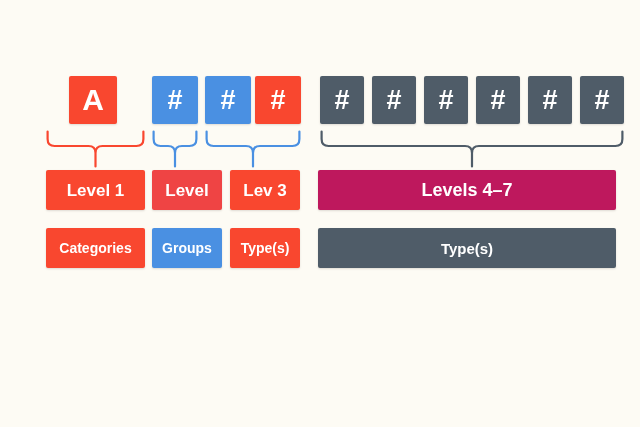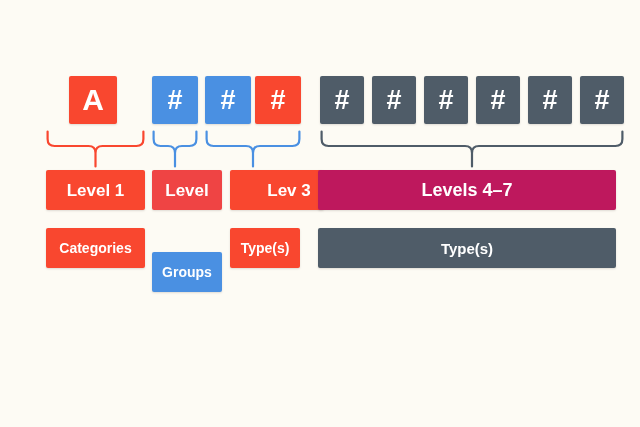--- a/index.html
+++ b/index.html
@@ -75,31 +75,31 @@
       <div class="bar desc" style="left: 46px; top: 228px; width: 99px; height: 40px; background: rgb(249, 71, 47);">Categories</div>
     </div>
     <div style="position: absolute; left: 0px; top: 0px; width: 640px; height: 427px;">
       <div class="tile glyph-h" style="left: 152px; top: 76px; width: 46px; height: 48px; background: rgb(74, 144, 226);">#</div>
       <div class="bracket" style="left: 152px; top: 130px; width: 46px; height: 38px;">
         <svg viewBox="0 0 46 38" preserveAspectRatio="none">
           <path d="M 1.6 1.6 L 1.6 9 Q 1.6 16 8.6 16 L 16 16 Q 23 16 23 23 L 23 36.4 M 23 23 Q 23 16 30 16 L 37.4 16 Q 44.4 16 44.4 9 L 44.4 1.6" fill="none" stroke="#4A90E2" stroke-width="2.2" stroke-linecap="round" stroke-linejoin="round"></path>
         </svg>
       </div>
       <div class="bar level" style="left: 152px; top: 170px; width: 70px; height: 40px; background: #ef4444;">Level</div>
-      <div class="bar desc" style="left: 152px; top: 228px; width: 70px; height: 40px; background: rgb(74, 144, 226); margin-top: 24px;">Groups</div>
+      <div class="bar desc" style="left: 152px; top: 228px; width: 70px; height: 40px; background: rgb(74, 144, 226);">Groups</div>
     </div>
     <div style="position: absolute; left: 0px; top: 0px; width: 640px; height: 427px;">
       <div class="tile glyph-h" style="left: 205px; top: 76px; width: 46px; height: 48px; background: rgb(74, 144, 226);">#</div>
       <div class="tile glyph-h" style="left: 255px; top: 76px; width: 46px; height: 48px; background: rgb(249, 71, 47);">#</div>
       <div class="bracket" style="left: 205px; top: 130px; width: 96px; height: 38px;">
         <svg viewBox="0 0 96 38" preserveAspectRatio="none">
           <path d="M 1.6 1.6 L 1.6 9 Q 1.6 16 8.6 16 L 41 16 Q 48 16 48 23 L 48 36.4 M 48 23 Q 48 16 55 16 L 87.4 16 Q 94.4 16 94.4 9 L 94.4 1.6" fill="none" stroke="#4A90E2" stroke-width="2.2" stroke-linecap="round" stroke-linejoin="round"></path>
         </svg>
       </div>
-      <div class="bar level" style="left: 230px; top: 170px; width: 70px; height: 40px; background: rgb(249, 71, 47); padding-left: 24px;">Lev 3</div>
+      <div class="bar level" style="left: 230px; top: 170px; width: 70px; height: 40px; background: rgb(249, 71, 47);">Lev 3</div>
       <div class="bar desc" style="left: 230px; top: 228px; width: 70px; height: 40px; background: rgb(249, 71, 47);">Type(s)</div>
     </div>
     <div style="position: absolute; left: 0px; top: 0px; width: 640px; height: 427px;">
       <div class="tile glyph-h" style="left: 320px; top: 76px; width: 44px; height: 48px; background: rgb(79, 92, 104);">#</div>
       <div class="tile glyph-h" style="left: 372px; top: 76px; width: 44px; height: 48px; background: rgb(79, 92, 104);">#</div>
       <div class="tile glyph-h" style="left: 424px; top: 76px; width: 44px; height: 48px; background: rgb(79, 92, 104);">#</div>
       <div class="tile glyph-h" style="left: 476px; top: 76px; width: 44px; height: 48px; background: rgb(79, 92, 104);">#</div>
       <div class="tile glyph-h" style="left: 528px; top: 76px; width: 44px; height: 48px; background: rgb(79, 92, 104);">#</div>
       <div class="tile glyph-h" style="left: 580px; top: 76px; width: 44px; height: 48px; background: rgb(79, 92, 104);">#</div>
       <div class="bracket" style="left: 320px; top: 130px; width: 304px; height: 38px;">

